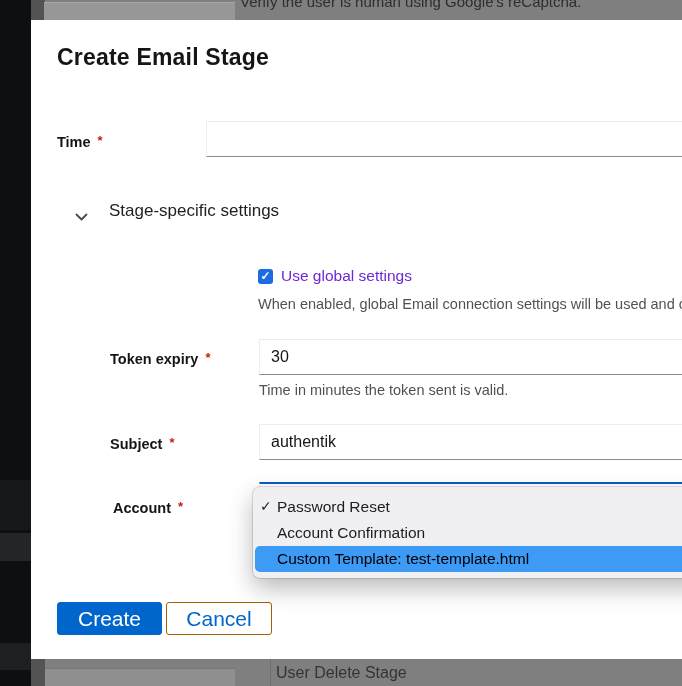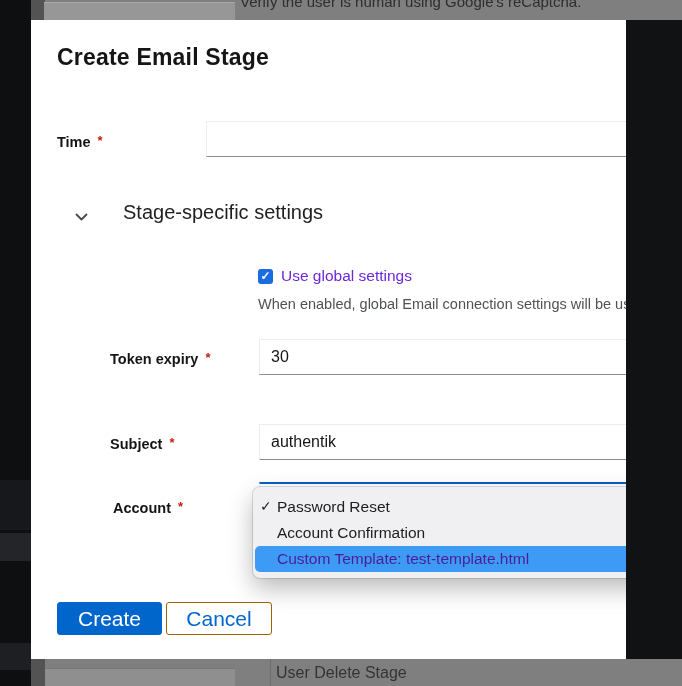--- a/index.html
+++ b/index.html
@@ -23,39 +23,39 @@
   .bg-darkband{left:0;top:0;width:14px;height:100%;background:#535353;}
   .bg-box{background:#979797;border-top:1px solid #a8a8a8;}
   .bg-box.top{left:13px;top:2px;width:191px;height:18px;}
   .bg-box.bottom{left:14px;top:9px;width:190px;height:18px;background:#8f8f8f;border-top:1px solid #767676;}
   .bg-divider{left:239px;top:0;width:1px;height:27px;background:#6e6e6e;}
   .bg-text{white-space:nowrap;color:#2e2e2e;}
   .bg-text.top{left:209px;top:-7px;font-size:15px;}
   .bg-text.bottom{left:245px;top:5px;font-size:16px;color:#343434;}
 
   
-  .modal{left:31px;top:20px;width:595px;height:639px;background:#ffffff;overflow:hidden;}
+  .modal{left:31px;top:20px;width:651px;height:639px;background:#ffffff;overflow:hidden;}
   .modal-title{left:26px;top:24px;font-size:23px;font-weight:700;color:#151515;letter-spacing:.2px;}
 
   .field-label{font-size:14.5px;font-weight:700;color:#151515;white-space:nowrap;}
   .req{color:#c9190b;font-size:13px;margin-left:7px;position:relative;top:-2px;font-weight:700;}
 
   .pf-input{
     position:absolute;height:36px;background:#fff;
     border:1px solid #ededed;border-bottom:1px solid #8a8d90;
     font-family:"Liberation Sans", sans-serif;font-size:16px;color:#151515;
     padding:0 0 0 11px;box-sizing:border-box;outline:none;border-radius:0;
   }
 
   .name-label{left:26px;top:114px;}
   .name-input{left:175px;top:101px;right:-2px;}
 
   .group-header{left:44px;top:181px;height:22px;cursor:pointer;}
   .chev{position:absolute;left:0;top:7px;}
-  .group-label{position:absolute;left:48px;top:0;font-size:20px;color:#1f1f1f;white-space:nowrap;text-align:right;}
+  .group-label{position:absolute;left:34px;top:0;font-size:17px;color:#1f1f1f;white-space:nowrap;text-align:right;}
 
   .checkbox{left:227px;top:249px;width:15px;height:15px;background:#1b6ce3;border-radius:3px;
     color:#fff;font-size:12px;font-weight:700;line-height:15px;text-align:center;}
   .checkbox-label{left:250px;top:247px;font-size:15.5px;color:#6d28d9;white-space:nowrap;}
   .help-text{font-size:14.5px;color:#4f5255;white-space:nowrap;}
   .checkbox-help{left:227px;top:276px;}
 
   .token-label{left:79px;top:331px;}
   .token-input{left:228px;top:319px;right:-2px;}
   .token-help{left:228px;top:362px;}
@@ -74,21 +74,21 @@
     left:222px;top:467px;width:480px;height:91px;z-index:2;
     background:#f0f0f2;border-radius:7px;
     box-shadow:0 0 0 1px rgba(0,0,0,.12), 0 10px 24px rgba(0,0,0,.28);
   }
   .dd-item{position:absolute;left:2px;right:2px;height:26px;font-size:15.5px;color:#1d1d1f;cursor:default;}
   .dd-item .dd-text{position:absolute;left:22px;top:4px;white-space:nowrap;}
   .dd-item .dd-check{position:absolute;left:5px;top:4px;font-size:14px;color:#1d1d1f;}
   .dd-item.r1{top:7px;}
   .dd-item.r2{top:33px;}
   .dd-item.r3{top:59px;background:#3d9bf5;border-radius:5px;color:#ffffff;}
-  .dd-item.r3 .dd-text{color:#4c1d95;font-weight:400;}
+  .dd-item.r3 .dd-text{color:#000000;font-weight:400;}
 
   .btn{
     position:absolute;top:582px;height:33px;border-radius:3px;
     font-family:"Liberation Sans", sans-serif;font-size:21px;line-height:31px;
     text-align:center;cursor:pointer;box-sizing:border-box;
   }
   .btn-create{left:26px;width:105px;background:#0066cc;color:#ffffff;border:1px solid #0066cc;}
   .btn-cancel{left:135px;width:106px;background:#ffffff;color:#0066cc;border:1px solid #a16207;}
 </style>
 </head>
@@ -134,20 +134,21 @@
   <div class="abs checkbox">
     <span>✓</span>
   </div>
   <div class="abs checkbox-label">Use global settings</div>
   <div class="abs help-text checkbox-help">When enabled, global Email connection settings will be used and con</div>
 
   <div class="abs field-label token-label">
     <span>Token expiry</span><span class="req">*</span>
   </div>
   <input class="pf-input token-input" type="text" value="30" style="">
+  <div class="abs help-text token-help">Time in minutes the token sent is valid.</div>
 
   <div class="abs field-label subject-label">
     <span>Subject</span><span class="req">*</span>
   </div>
   <input class="pf-input subject-input" type="text" value="authentik" style="">
 
   <div class="abs field-label template-label">
     <span>Account</span><span class="req">*</span>
   </div>
   <div class="abs template-select"></div>

